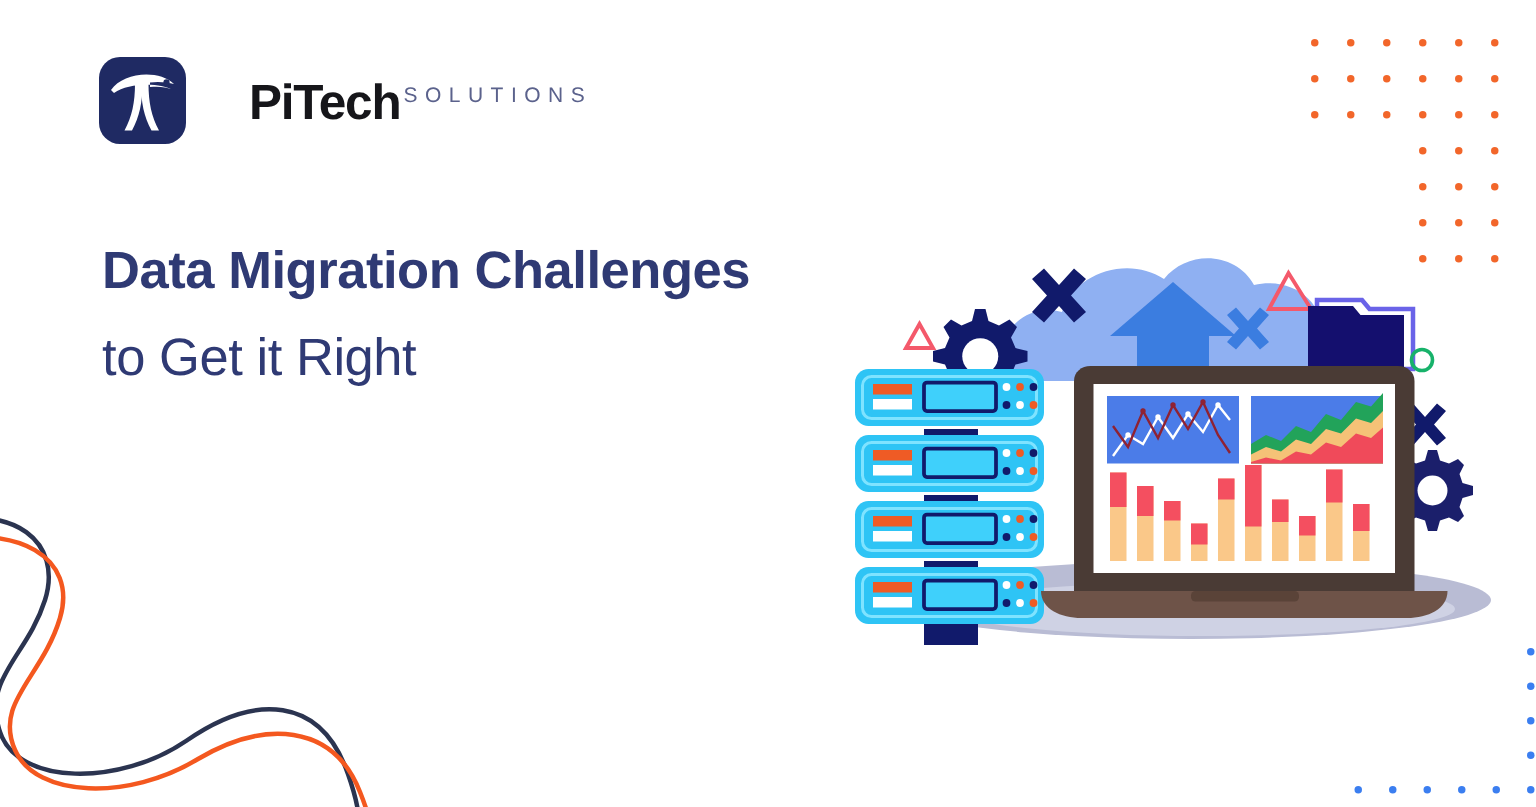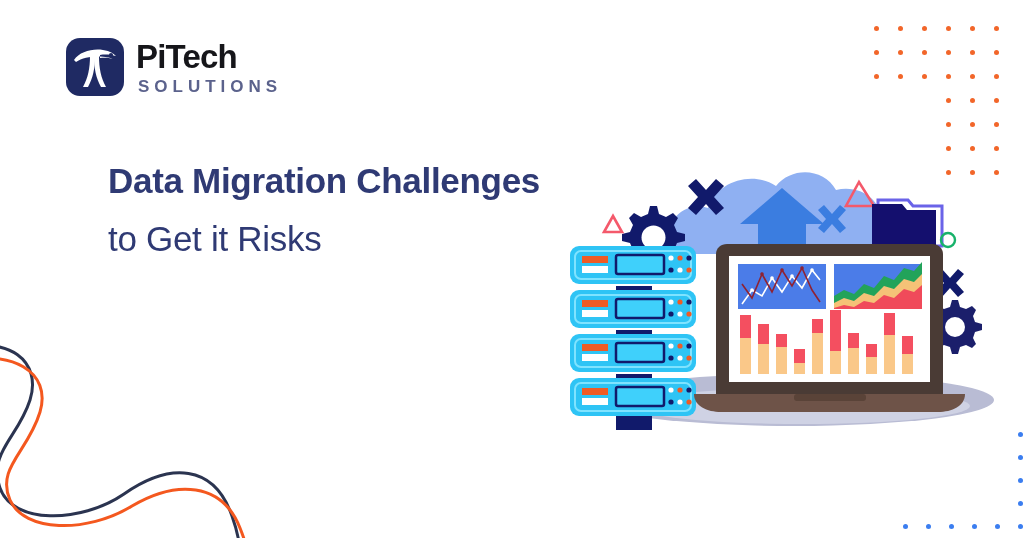--- a/index.html
+++ b/index.html
@@ -30,56 +30,56 @@
     align-items: center;
     gap: 12px;
   }
   #logo-mark {
     width: 58px;
     height: 58px;
     flex: 0 0 auto;
   }
   #logo-wordmark {
     display: flex;
-    flex-direction: column;
+    flex-direction: row;
     line-height: 1;
+    margin-left: 30px;
   }
   #logo-name {
     font-family: "Liberation Sans Narrow", "Liberation Sans", sans-serif;
     font-size: 33px;
     font-weight: bold;
     letter-spacing: -0.8px;
     color: #16161a;
     line-height: 1;
   }
   #logo-tagline {
     font-family: "Liberation Sans", sans-serif;
-    font-size: 17px;
-    font-weight: bold;
+    font-size: 14px;
+    font-weight: normal;
     letter-spacing: 5.0px;
     color: #5b628c;
     margin-top: 5px;
     line-height: 1;
     padding-left: 2px;
   }
 
   
   #headline {
     position: absolute;
     left: 68px;
     top: 152px;
     width: 520px;
   }
   .headline-line {
     color: #2f3a74;
     font-size: 35px;
     line-height: 58px;
     white-space: nowrap;
     letter-spacing: -0.3px;
-    margin-left: 40px;
   }
   .headline-line.strong { font-weight: bold; }
   .headline-line.light  { font-weight: normal; }
 
   
   .dot-grid { position: absolute; }
   .dot {
     position: absolute;
     width: 5px;
     height: 5px;
@@ -122,21 +122,21 @@
       <circle cx="45" cy="17" r="2.1" fill="#1f2a63"></circle>
     </svg>
     <div id="logo-wordmark">
       <div id="logo-name">PiTech</div>
       <div id="logo-tagline">SOLUTIONS</div>
     </div>
   </div>
 
   <div id="headline">
     <div class="headline-line strong">Data Migration Challenges</div>
-    <div class="headline-line light">to Get it Risks</div>
+    <div class="headline-line light">to Get it Right</div>
   </div>
 
   <div class="dot-grid" id="dots-top-right" style="left:874px; top:26px; width:130px; height:140px;">
       <div class="dot orange" style="left: 0px; top: 0px;"></div>
       <div class="dot orange" style="left: 24px; top: 0px;"></div>
       <div class="dot orange" style="left: 48px; top: 0px;"></div>
       <div class="dot orange" style="left: 72px; top: 0px;"></div>
       <div class="dot orange" style="left: 96px; top: 0px;"></div>
       <div class="dot orange" style="left: 120px; top: 0px;"></div>
       <div class="dot orange" style="left: 0px; top: 24px;"></div>

